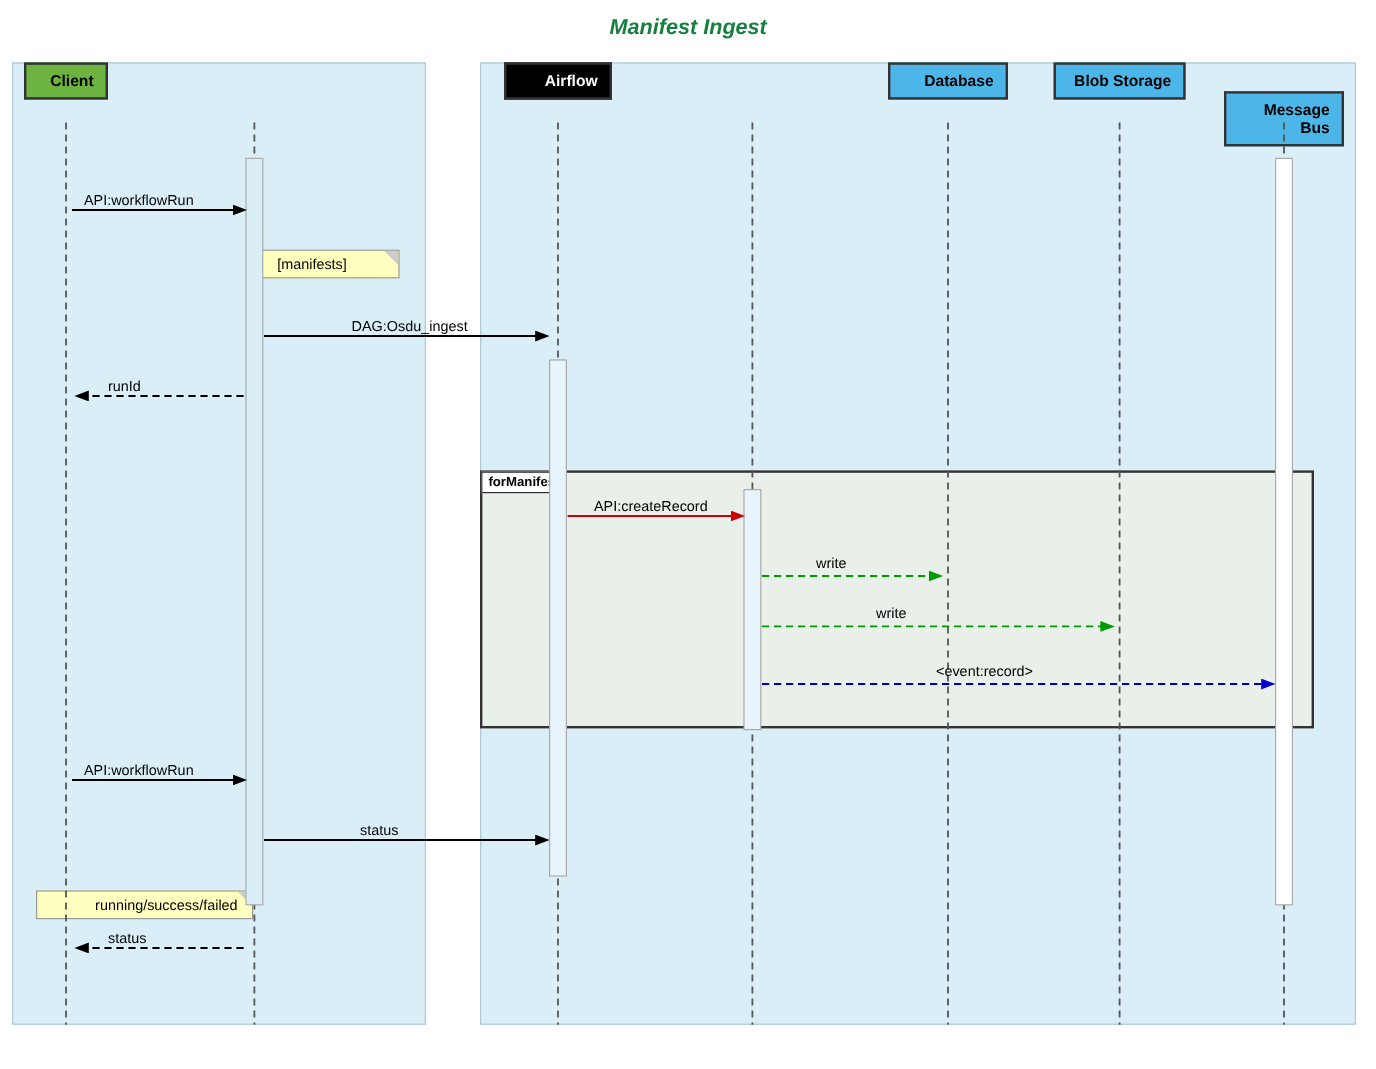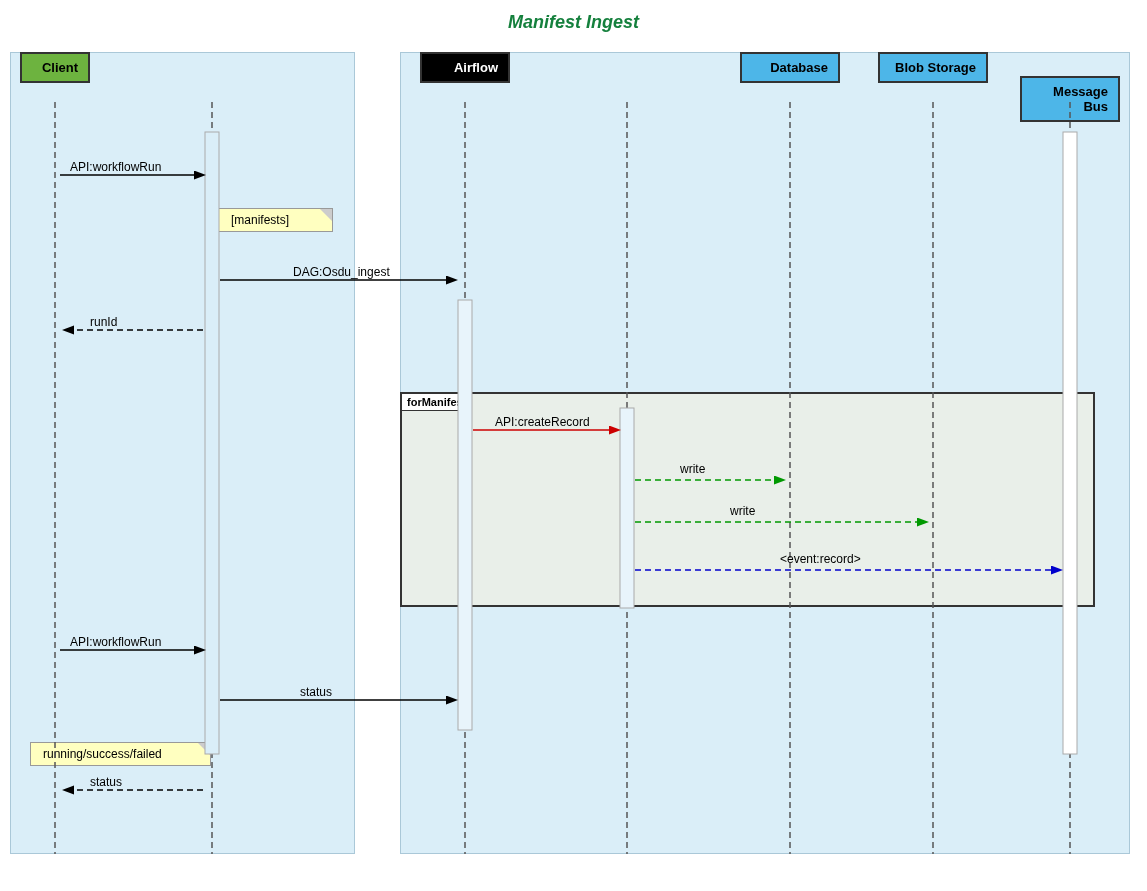--- a/index.html
+++ b/index.html
@@ -157,21 +157,21 @@
   <div id="p-blob" class="participant">
     <span>Blob Storage</span>
   </div>
   <div id="p-msgbus" class="participant">
     <span>Message Bus</span>
   </div>
 
   <div class="note" style="left:218px;top:208px;width:115px;">
     <span>[manifests]</span>
   </div>
-  <div class="note" style="left:30px;top:742px;width:181px;">
+  <div class="note" style="left:30px;top:742px;width:181px;text-align:right;">
     <span>running/success/failed</span>
   </div>
 
   <div class="frame" style="left:400px;top:392px;width:695px;height:215px;">
     <span class="frame-label">forManifest</span>
   </div>
 
   <svg id="arrows-svg">
     <defs>
 

